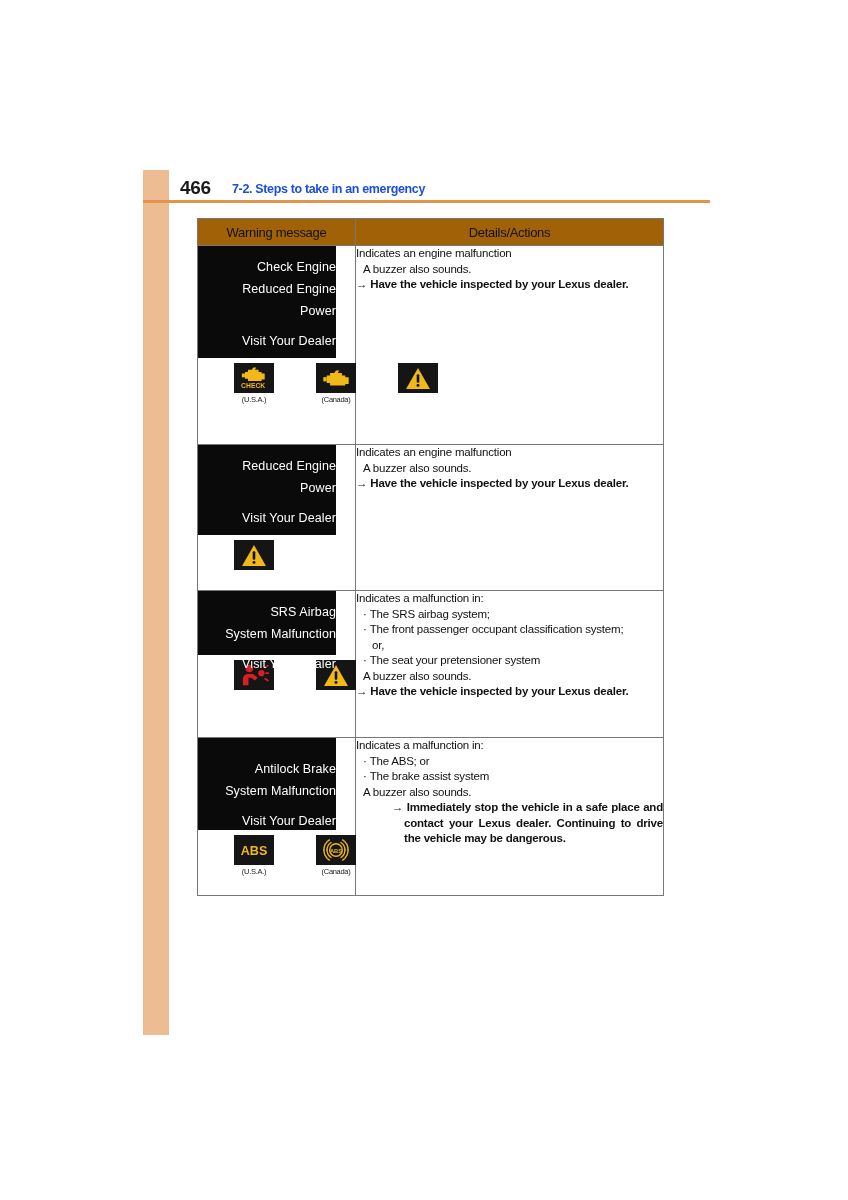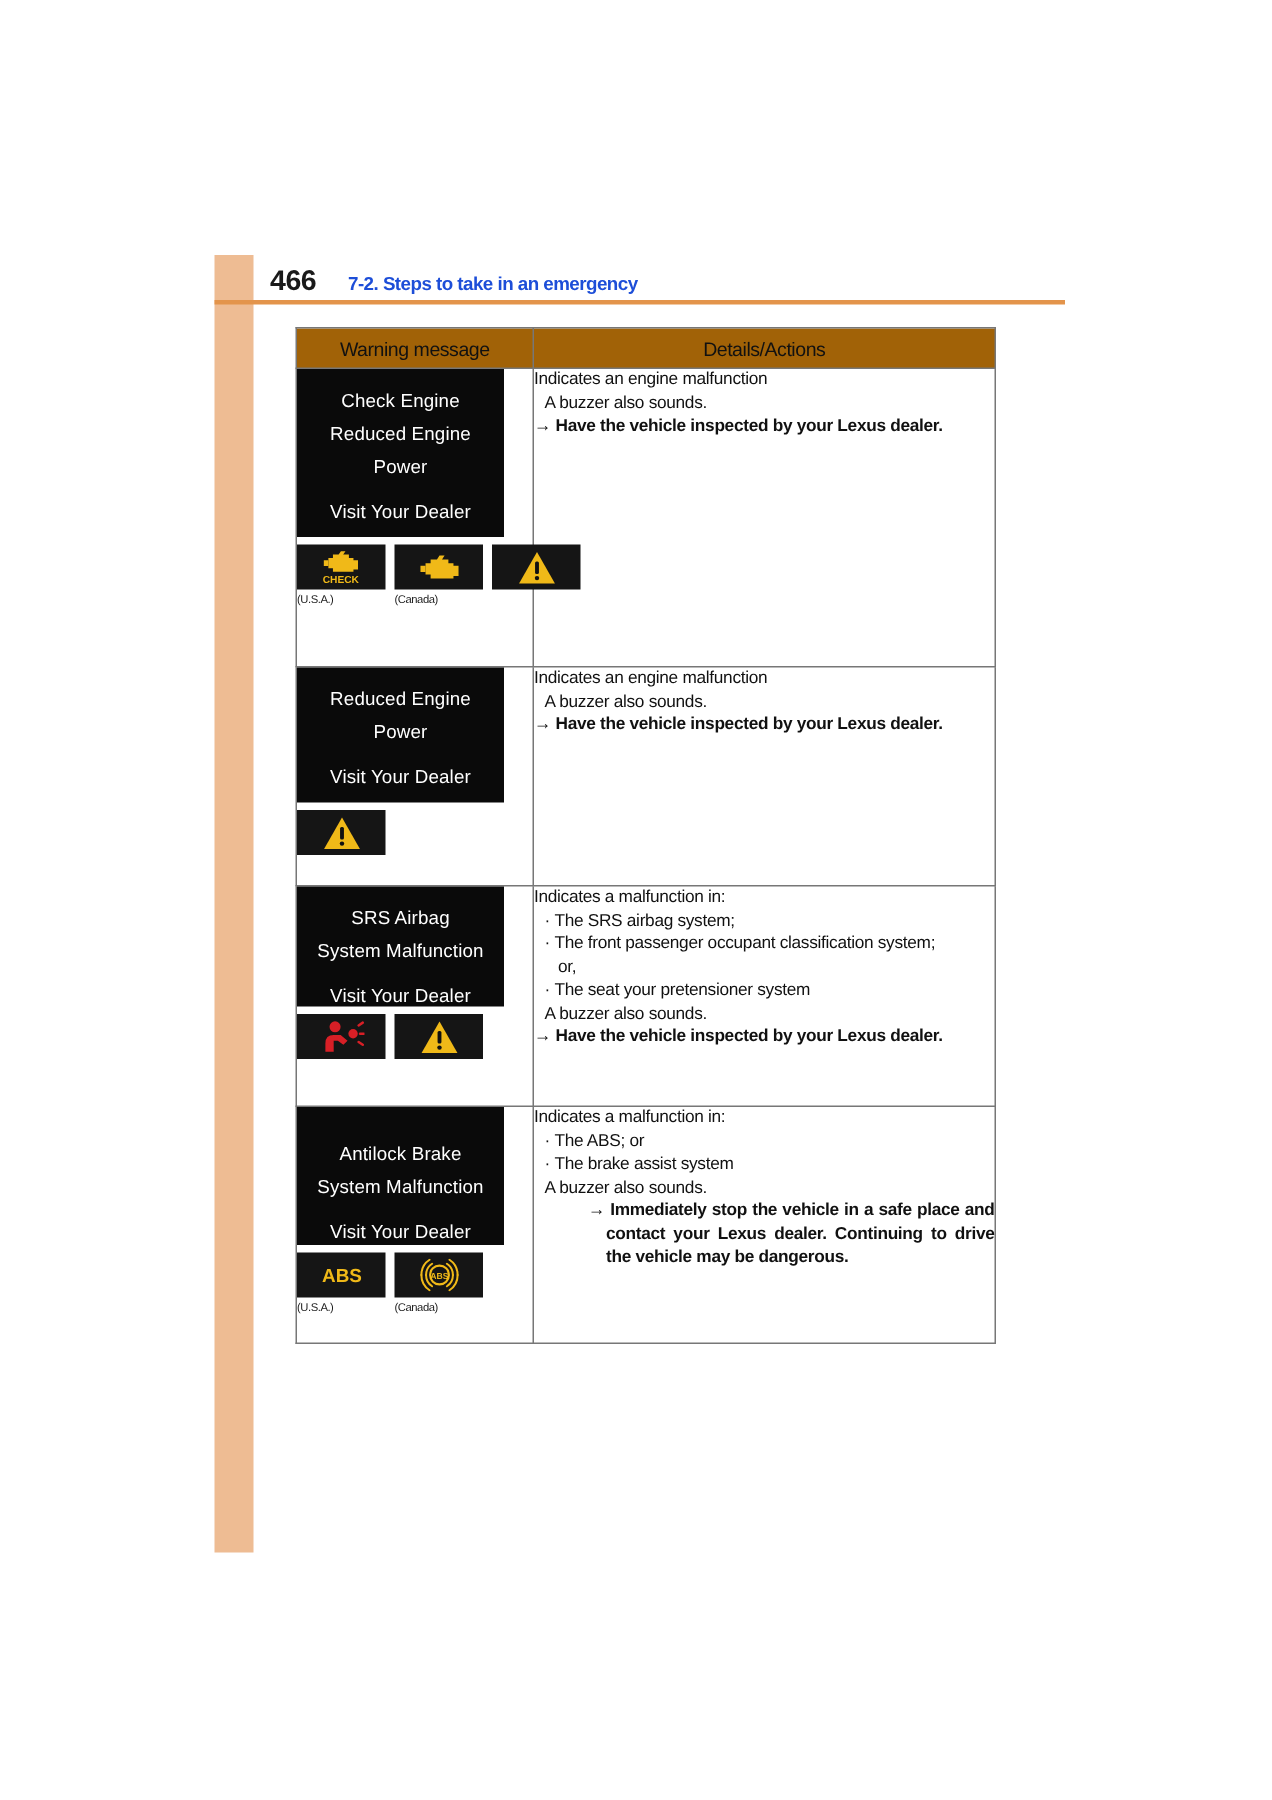--- a/index.html
+++ b/index.html
@@ -90,21 +90,21 @@
   .msg-cell {
     padding: 10px 0 6px 13px;
   }
   .display-panel {
     width: 138px;
     background: #0a0a0a;
     color: #ffffff;
     position: relative;
     display: flex;
     flex-direction: column;
-    align-items: center;
+    align-items: flex-end;
     font-size: 12.5px;
     letter-spacing: 0.1px;
   }
   .display-panel .dp-line {
     line-height: 22px;
     white-space: nowrap;
   }
   .display-panel .dp-gap {
     flex: 1 1 auto;
     min-height: 8px;
@@ -115,24 +115,26 @@
   }
 
   .icon-row {
     display: flex;
     align-items: flex-start;
     margin-top: 5px;
   }
   .icon-slot {
     display: flex;
     flex-direction: column;
+    align-items: center;
     margin-right: 6px;
+    margin-left: 36px;
   }
   .icon-box {
-    width: 59px;
+    width: 40px;
     height: 30px;
     background: #151515;
     display: flex;
     align-items: center;
     justify-content: center;
   }
   .icon-caption {
     font-size: 7.5px;
     color: #1a1a1a;
     margin-top: 2px;
@@ -284,21 +286,21 @@
         <td class="det-cell">
           <div class="det-inner">
             <div class="det-line">Indicates an engine malfunction</div>
             <div class="det-line" style="padding-left: 7px;">A buzzer also sounds.</div>
             <div class="det-action"><span class="arrow">→</span> <span>Have the vehicle inspected by your Lexus dealer.</span></div>
           </div>
         </td>
       </tr>
       <tr style="height: 147px;">
         <td class="msg-cell">
-          <div class="display-panel" style="height: 80px; padding-top: 10px; padding-bottom: 8px; box-sizing: border-box;">
+          <div class="display-panel" style="height: 64px; padding-top: 10px; padding-bottom: 8px; box-sizing: border-box;">
             <div class="dp-line">SRS Airbag</div>
             <div class="dp-line">System Malfunction</div>
             <div class="dp-gap"></div>
             <div class="dp-footer">Visit Your Dealer</div>
           </div>
           <div class="icon-row">
             <div class="icon-slot">
               <div class="icon-box">
                 <svg width="30" height="24" viewBox="0 0 32 26">
                   <g fill="#d81f26">

